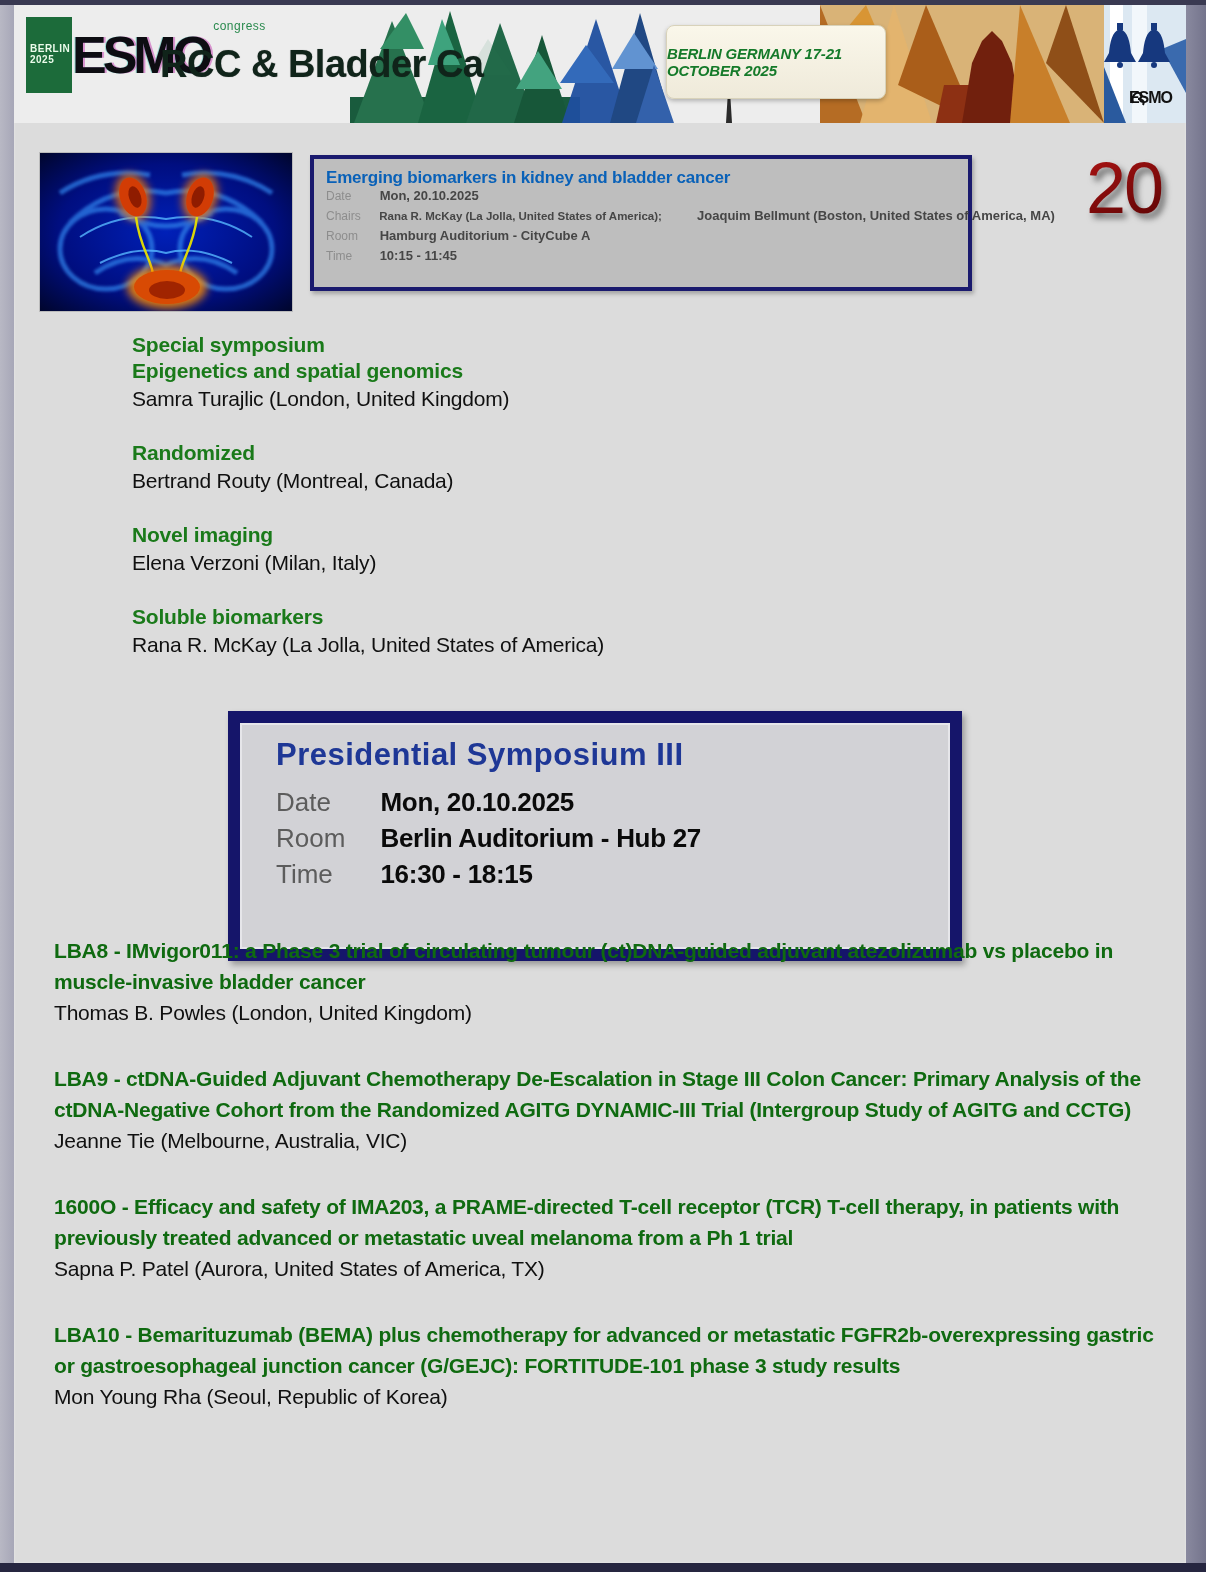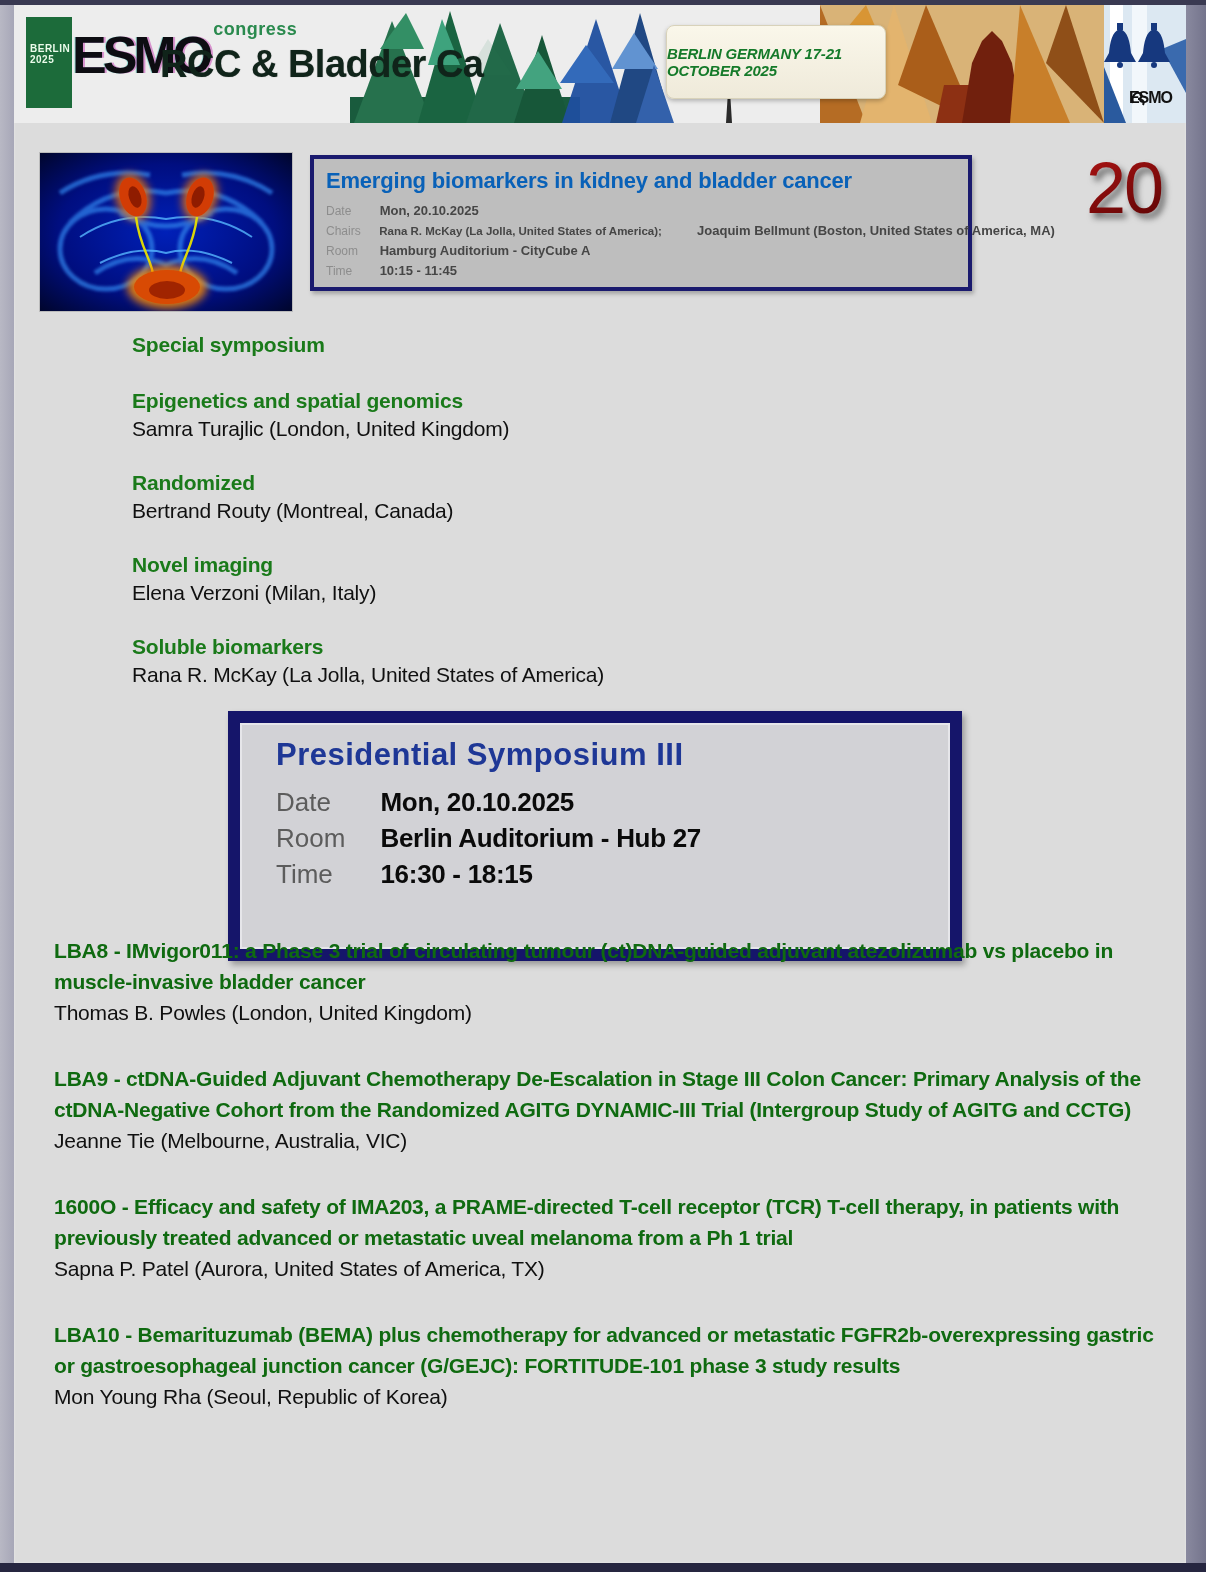--- a/index.html
+++ b/index.html
@@ -15,28 +15,28 @@
     position:relative; width:1172px; height:1558px;
     background:#dcdcdc; overflow:hidden;
     box-shadow:inset 0 0 2px rgba(255,255,255,.6);
   }
 
   
   .banner { position:absolute; left:0; top:0; width:1172px; height:118px; background:#ececec; border-bottom:2px solid #c6c6c6; }
   .banner svg { position:absolute; left:0; top:0; }
   .esmo-logo { position:absolute; left:12px; top:12px; display:flex; align-items:flex-start; }
   .esmo-logo .greenbox {
-    width:46px; height:91px; background:#1c6b3a; color:#eafbea;
+    width:46px; height:76px; background:#1c6b3a; color:#eafbea;
     font-size:10px; font-weight:700; line-height:11px; padding:26px 3px 0 4px; letter-spacing:.5px;
   }
   .esmo-logo .esmo-word {
     font-size:52px; font-weight:900; letter-spacing:-4px; color:#0d0d12; line-height:76px;
     text-shadow:2px 0 0 rgba(190,40,170,.45), -1px 0 0 rgba(0,180,160,.35);
   }
-  .esmo-logo .congress-word { font-size:18px; font-weight:700; color:#2a8a4e; margin:2px 0 0 4px; letter-spacing:.5px; }
+  .esmo-logo .congress-word { font-size:12px; font-weight:400; color:#2a8a4e; margin:2px 0 0 4px; letter-spacing:.5px; }
   .page-title {
     position:absolute; left:146px; top:38px; font-size:38px; font-weight:700;
     color:#10241a; letter-spacing:-.5px; text-shadow:0 0 1px rgba(0,0,0,.4);
   }
   .dates-badge {
     position:absolute; left:652px; top:20px; width:220px; height:74px;
     background:linear-gradient(180deg,#faf7ea,#efeada); border:1px solid #d8d2ba; border-radius:8px;
     display:flex; align-items:center; justify-content:center;
     box-shadow:0 2px 4px rgba(0,0,0,.25);
   }
@@ -46,40 +46,40 @@
 
   
   .kidney { position:absolute; left:26px; top:148px; width:252px; height:158px; box-shadow:0 0 0 1px #bbb; }
 
   
   .session-box {
     position:absolute; left:296px; top:150px; width:662px; height:136px;
     background:#bebebe; border:4px solid #1a1a6e; padding:9px 12px 0 12px;
     box-shadow:2px 3px 4px rgba(0,0,0,.25);
   }
-  .session-box .title { color:#0961b8; font-size:22px; font-weight:800; letter-spacing:-.2px; margin-bottom:9px; }
+  .session-box .title { color:#0961b8; font-size:17px; font-weight:800; letter-spacing:-.2px; }
   .session-box .row { font-size:13px; margin-bottom:5px; white-space:nowrap; }
   .session-box .row .lbl { display:inline-block; width:50px; color:#8d8d8d; font-size:12px; }
   .session-box .row .val { color:#464646; font-weight:700; }
   .session-box .row.chairs { font-size:11.5px; }
   .session-box .row.chairs .val { font-size:11.5px; }
   .session-box .row.chairs .val2 { margin-left:32px; color:#464646; font-weight:700; font-size:13px; }
 
   
   .slide-number {
     position:absolute; left:1008px; top:142px; width:140px; text-align:right;
     font-size:72px; font-weight:400; letter-spacing:-2px;
     background:linear-gradient(155deg,#d02020 0%, #9a1010 40%, #5c0404 95%);
     -webkit-background-clip:text; background-clip:text; color:transparent;
     filter:drop-shadow(4px 5px 3px rgba(70,70,70,.75));
   }
 
   
   .symposium { position:absolute; left:118px; top:328px; width:640px; }
-  .symposium .heading { color:#1a7a1a; font-size:21px; font-weight:800; margin-bottom:30px; letter-spacing:-.2px; }
+  .symposium .heading { color:#1a7a1a; font-size:21px; font-weight:800; letter-spacing:-.2px; }
   .symposium .item { margin-bottom:26px; }
   .symposium .topic { color:#1a7a1a; font-size:21px; font-weight:800; line-height:28px; letter-spacing:-.2px; }
   .symposium .speaker { color:#101010; font-size:21px; line-height:28px; letter-spacing:-.2px; }
 
   
   .presidential {
     position:absolute; left:214px; top:706px; width:734px; height:250px;
     background:#d2d2d6; border:12px solid #15156a;
     box-shadow:inset 0 0 0 2px #e6e6ea, 3px 4px 6px rgba(0,0,0,.3);
     padding:14px 10px 0 36px;

